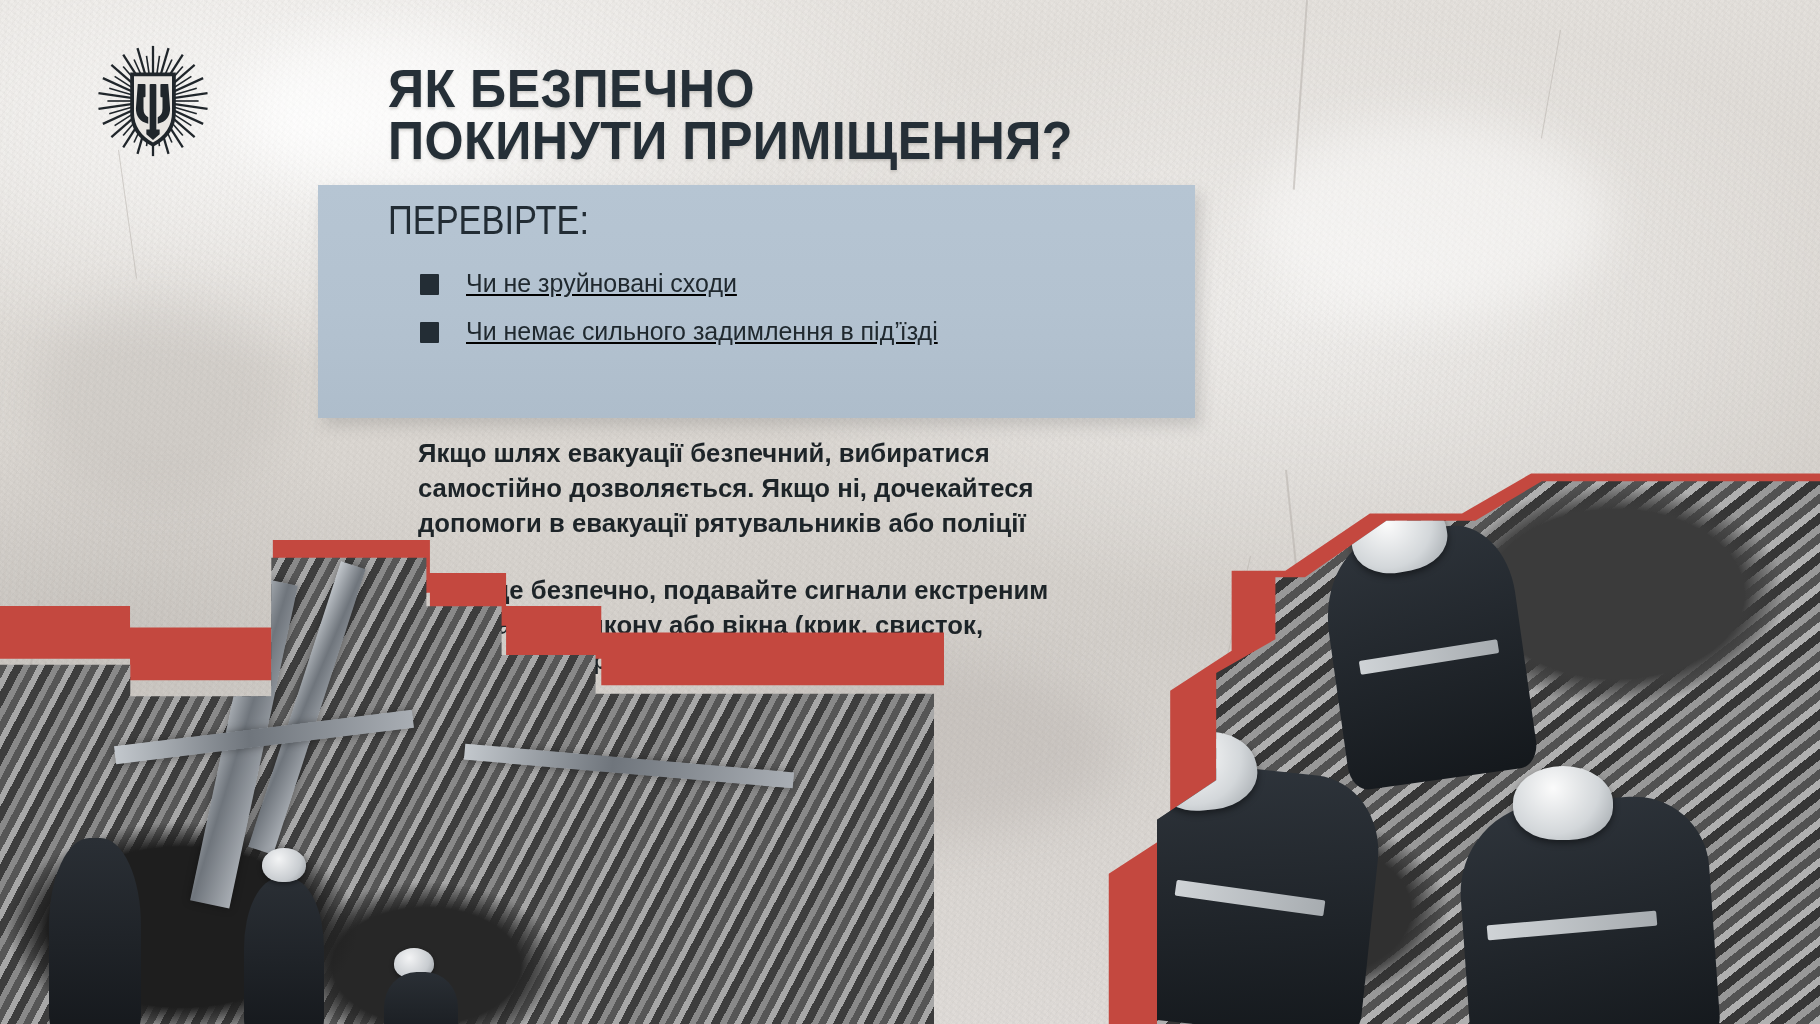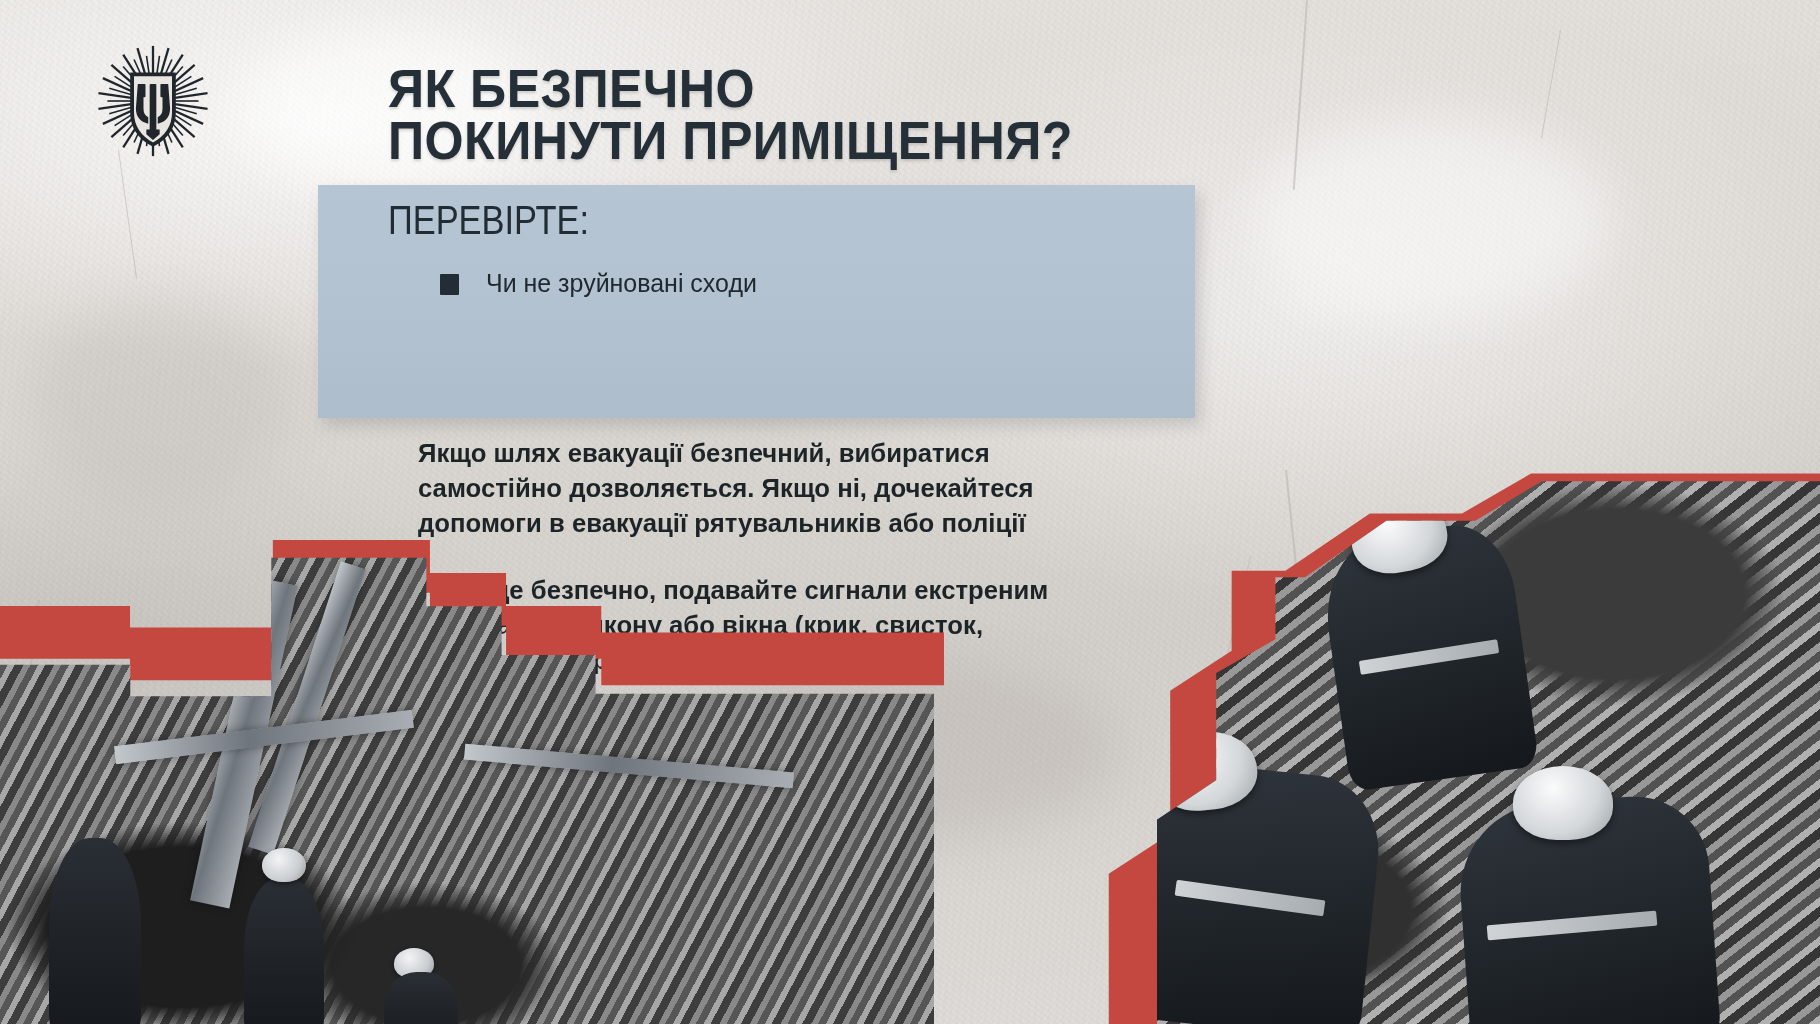--- a/index.html
+++ b/index.html
@@ -51,21 +51,21 @@
   #panel{
     position:absolute;left:318px;top:185px;width:877px;height:233px;
     background:linear-gradient(180deg,#b6c5d3 0%,#b3c2d0 55%,#aebdcb 100%);
     box-shadow:6px 8px 14px rgba(90,90,90,.22);
   }
   #panel-title{
     position:absolute;left:388px;top:198px;
     color:#222c34;font-size:40px;font-weight:normal;line-height:44px;
     transform:scaleX(.86);transform-origin:left top;letter-spacing:0px;
   }
-  #checklist{position:absolute;left:440px;top:268px;width:740px;}
+  #checklist{position:absolute;left:420px;top:268px;width:740px;text-decoration:underline;}
   .check-row{display:flex;align-items:flex-start;margin-bottom:18px;}
   .bullet{
     width:19px;height:21px;background:#232d35;flex:0 0 auto;margin-top:6px;
     border-radius:1px;
   }
   .check-label{
     margin-left:27px;color:#20292f;font-size:26px;line-height:30px;
     transform:scaleX(.96);transform-origin:left center;white-space:nowrap;
   }
 
@@ -250,20 +250,24 @@
   </div>
 
   <div id="panel"></div>
   <div id="panel-title">ПЕРЕВІРТЕ:</div>
 
   <div id="checklist">
     <div class="check-row">
       <span class="bullet"></span>
       <span class="check-label">Чи не зруйновані сходи</span>
     </div>
+    <div class="check-row">
+      <span class="bullet"></span>
+      <span class="check-label">Чи немає сильного задимлення в під’їзді</span>
+    </div>
   </div>
 
   <div id="body-copy">
     <p class="para">
       <span class="ln">Якщо шлях евакуації безпечний, вибиратися</span>
       <span class="ln">самостійно дозволяється. Якщо ні, дочекайтеся</span>
       <span class="ln">допомоги в евакуації рятувальників або поліції</span>
     </p>
     <p class="para">
       <span class="ln">Якщо це безпечно, подавайте сигнали екстреним</span>

